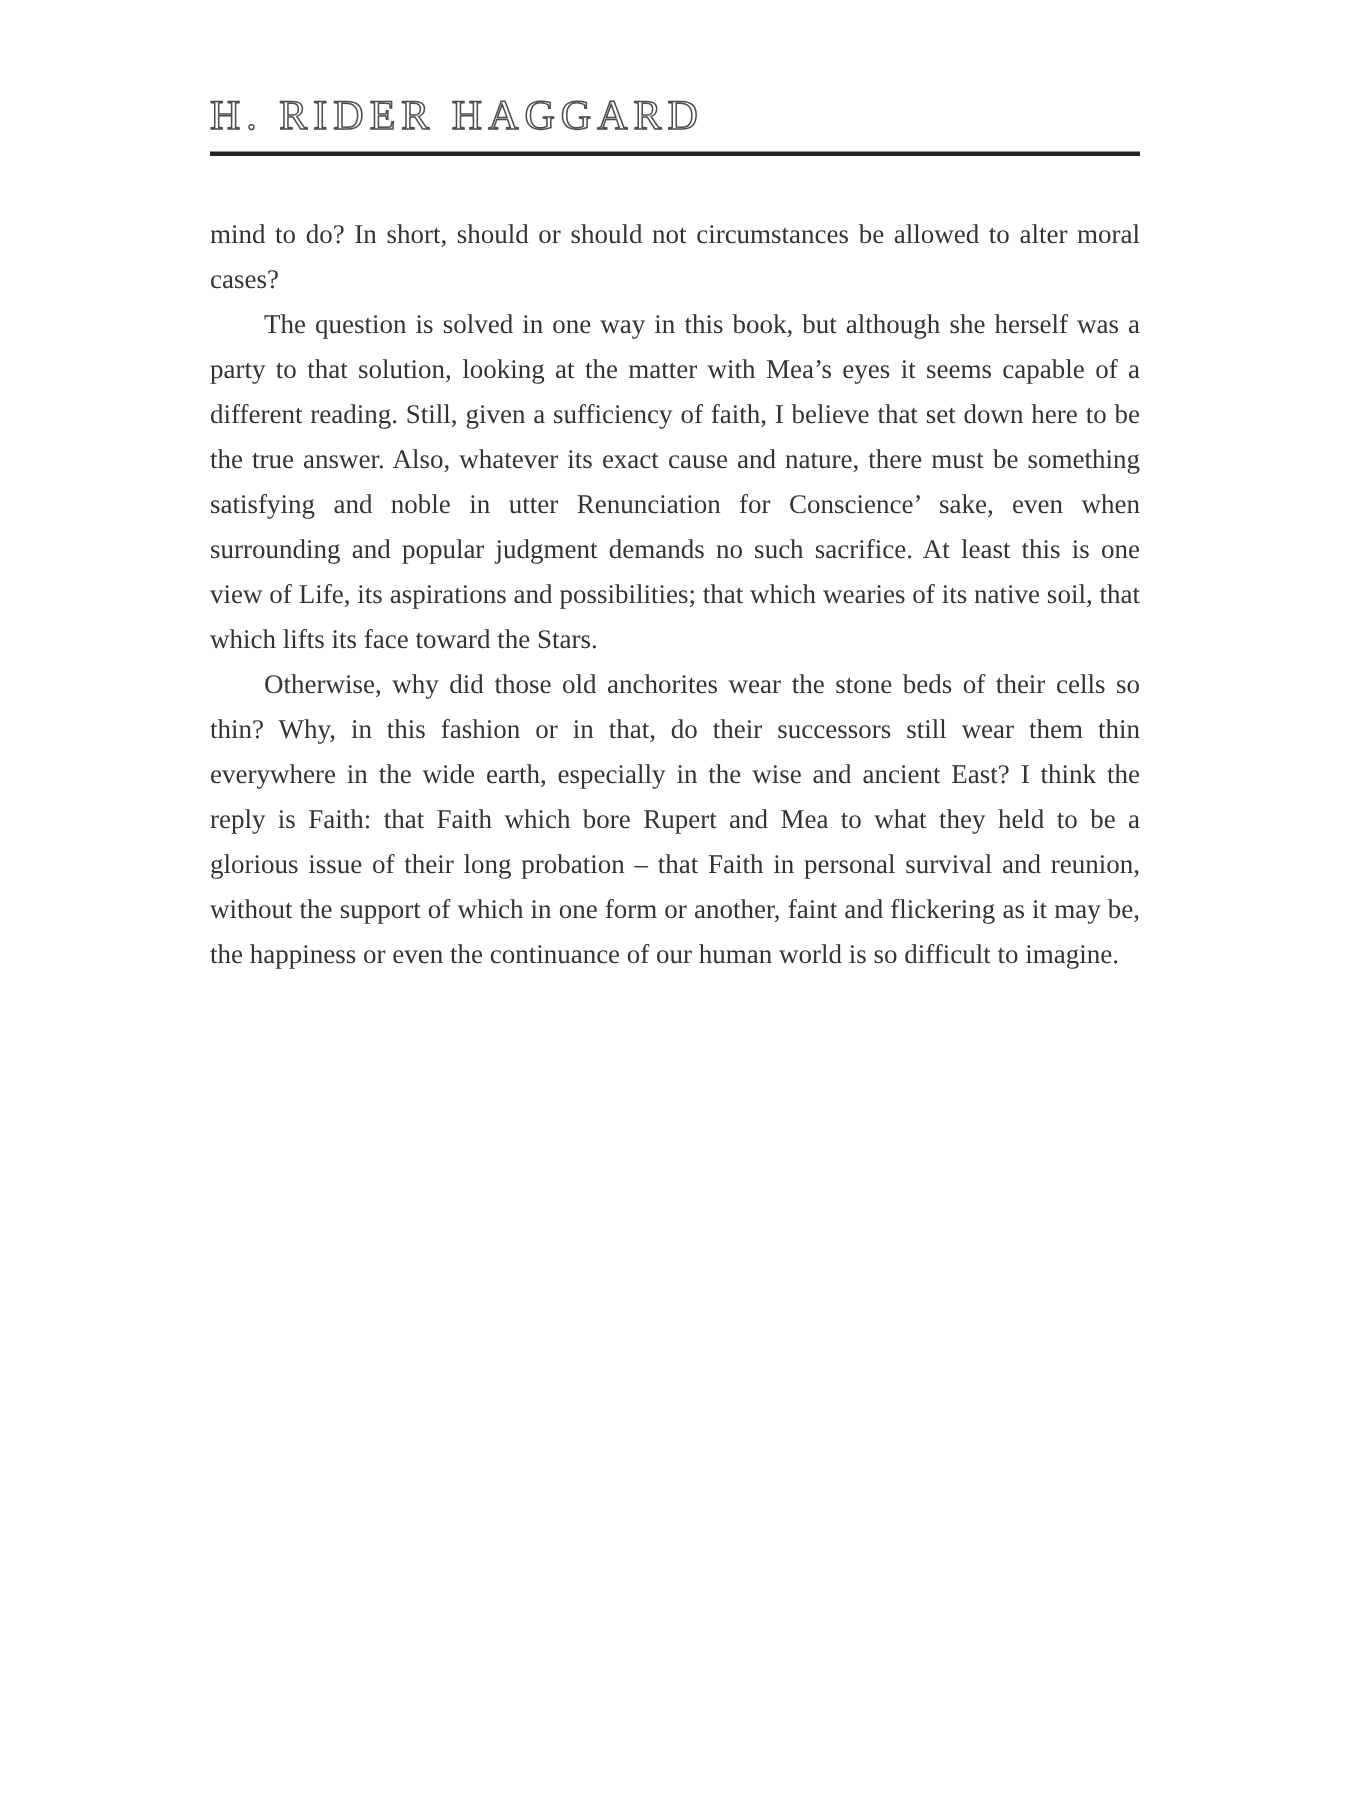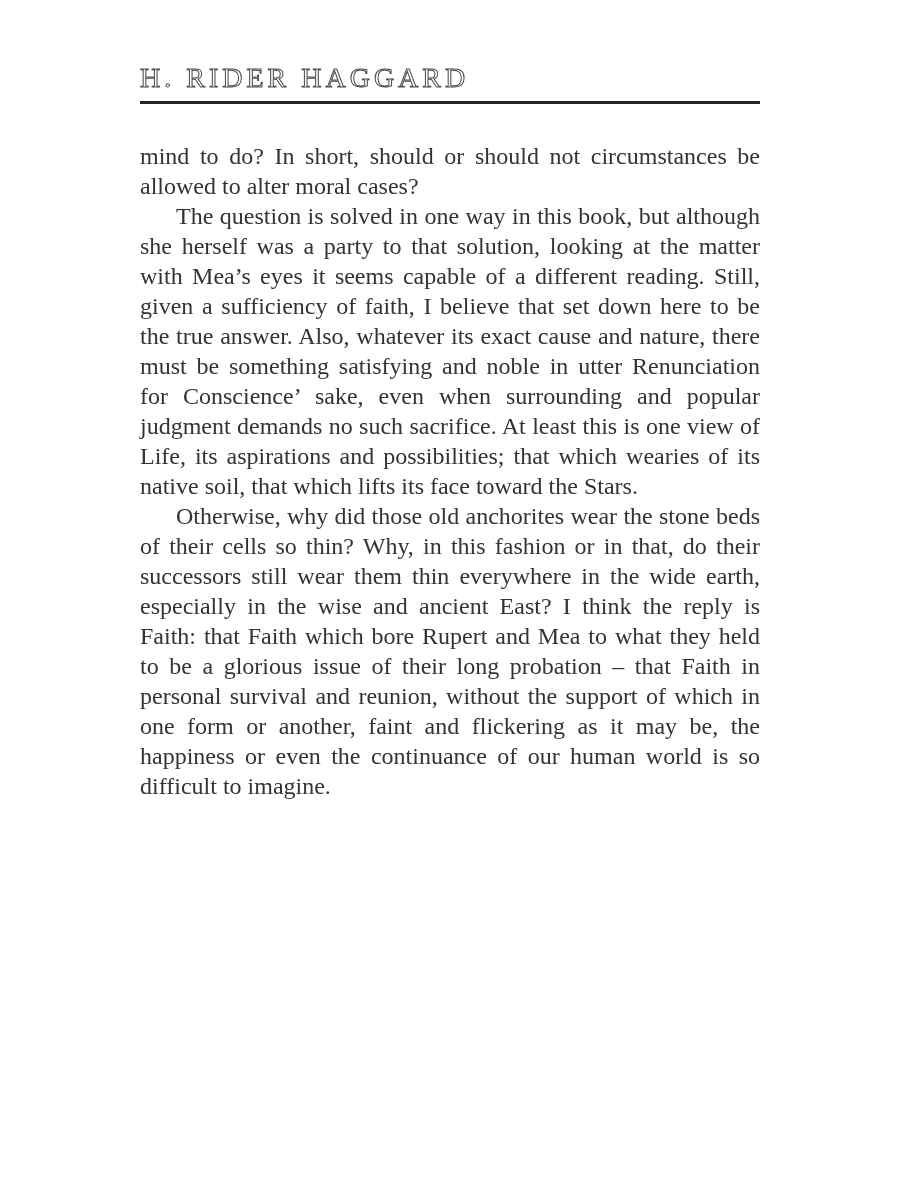--- a/index.html
+++ b/index.html
@@ -37,21 +37,21 @@
     height: 3px;
     background: #242424;
     border: none;
     width: 100%;
   }
   .body-text {
     margin-top: 37px;
   }
   .body-text p {
     margin: 0;
-    font-size: 24px;
+    font-size: 18px;
     line-height: 30px;
     color: #333333;
     text-align: justify;
     hyphens: auto;
     -webkit-hyphens: auto;
   }
   .body-text p.indent {
     text-indent: 36px;
   }
   .signature {

